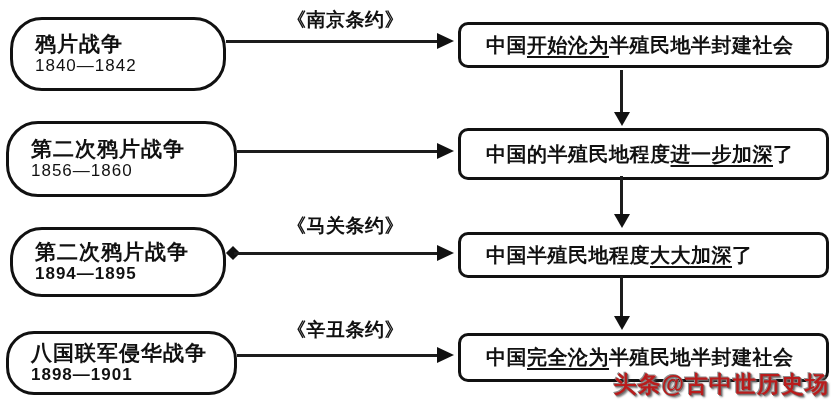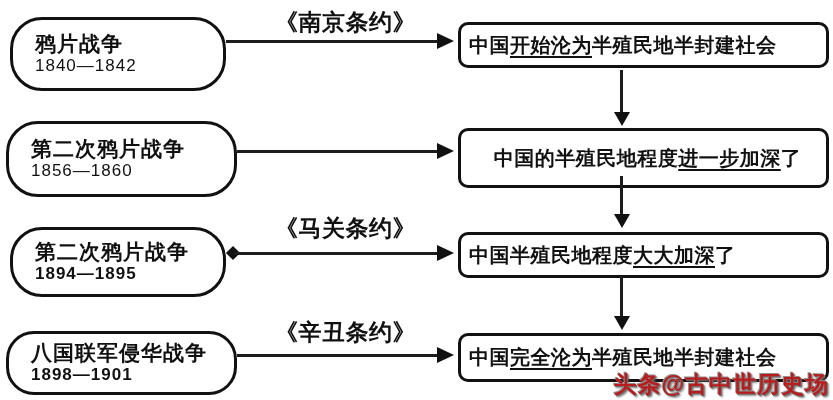--- a/index.html
+++ b/index.html
@@ -11,33 +11,33 @@
   .lbox{
     position:absolute;border:3px solid #111;border-radius:32px;background:#fff;
     display:flex;flex-direction:column;justify-content:center;padding-left:22px;box-sizing:border-box;
   }
   .war{font-size:21px;font-weight:700;letter-spacing:1px;line-height:1.15;}
   .years{font-size:17px;font-weight:400;letter-spacing:1px;line-height:1.2;}
   .years.bold{font-weight:800;}
   
   .rbox{
     position:absolute;left:458px;width:371px;border:3px solid #111;border-radius:10px;background:#fff;
-    display:flex;align-items:center;padding-left:8px;box-sizing:border-box;
+    display:flex;align-items:center;padding-left:25px;box-sizing:border-box;
     font-size:20px;font-weight:700;letter-spacing:0.5px;white-space:nowrap;
   }
   .rbox .u{text-decoration:underline;text-underline-offset:4px;text-decoration-thickness:1.5px;}
   
   .hline{position:absolute;height:3px;background:#1c1c1c;}
   .hhead{position:absolute;width:0;height:0;border-left:17px solid #111;border-top:8px solid transparent;border-bottom:8px solid transparent;}
   .diamond{position:absolute;width:10px;height:10px;background:#111;transform:rotate(45deg);}
   
   .vline{position:absolute;width:3px;background:#1c1c1c;}
   .vhead{position:absolute;width:0;height:0;border-top:14px solid #111;border-left:8px solid transparent;border-right:8px solid transparent;}
   
-  .tlabel{position:absolute;width:225px;text-align:center;font-size:23px;font-weight:700;letter-spacing:0.5px;}
+  .tlabel{position:absolute;width:225px;text-align:center;font-size:19px;font-weight:700;letter-spacing:0.5px;}
   
   .watermark{
     position:absolute;right:4px;bottom:0px;font-size:23px;font-weight:700;letter-spacing:1px;
     color:#b91c1c;
     text-shadow:-1px -1px 0 #8f8f8f, 1px 1px 0 #6f6f6f, 2px 2px 2px rgba(80,80,80,.75);
   }
 </style>
 </head>
 <body>
 
@@ -56,21 +56,21 @@
 
   <div class="vline" style="left:620px;top:70px;height:44px;"></div>
   <div class="vhead" style="left:614px;top:112px;"></div>
 
   <div class="lbox" style="left:6px;top:121px;width:231px;height:76px;">
     <div class="war">第二次鸦片战争</div>
     <div class="years">1856—1860</div>
   </div>
   <div class="hline" style="left:237px;top:150px;width:201px;"></div>
   <div class="hhead" style="left:437px;top:143px;"></div>
-  <div class="rbox" style="top:128px;height:60px;justify-content:center;">
+  <div class="rbox" style="top:128px;height:52px;">
     <span><span>中国的半殖民地程度</span><span class="u">进一步加深</span><span>了</span></span>
   </div>
 
   <div class="vline" style="left:620px;top:176px;height:40px;"></div>
   <div class="vhead" style="left:614px;top:214px;"></div>
 
   <div class="lbox" style="left:10px;top:227px;width:216px;height:70px;">
     <div class="war">第二次鸦片战争</div>
     <div class="years bold">1894—1895</div>
   </div>

